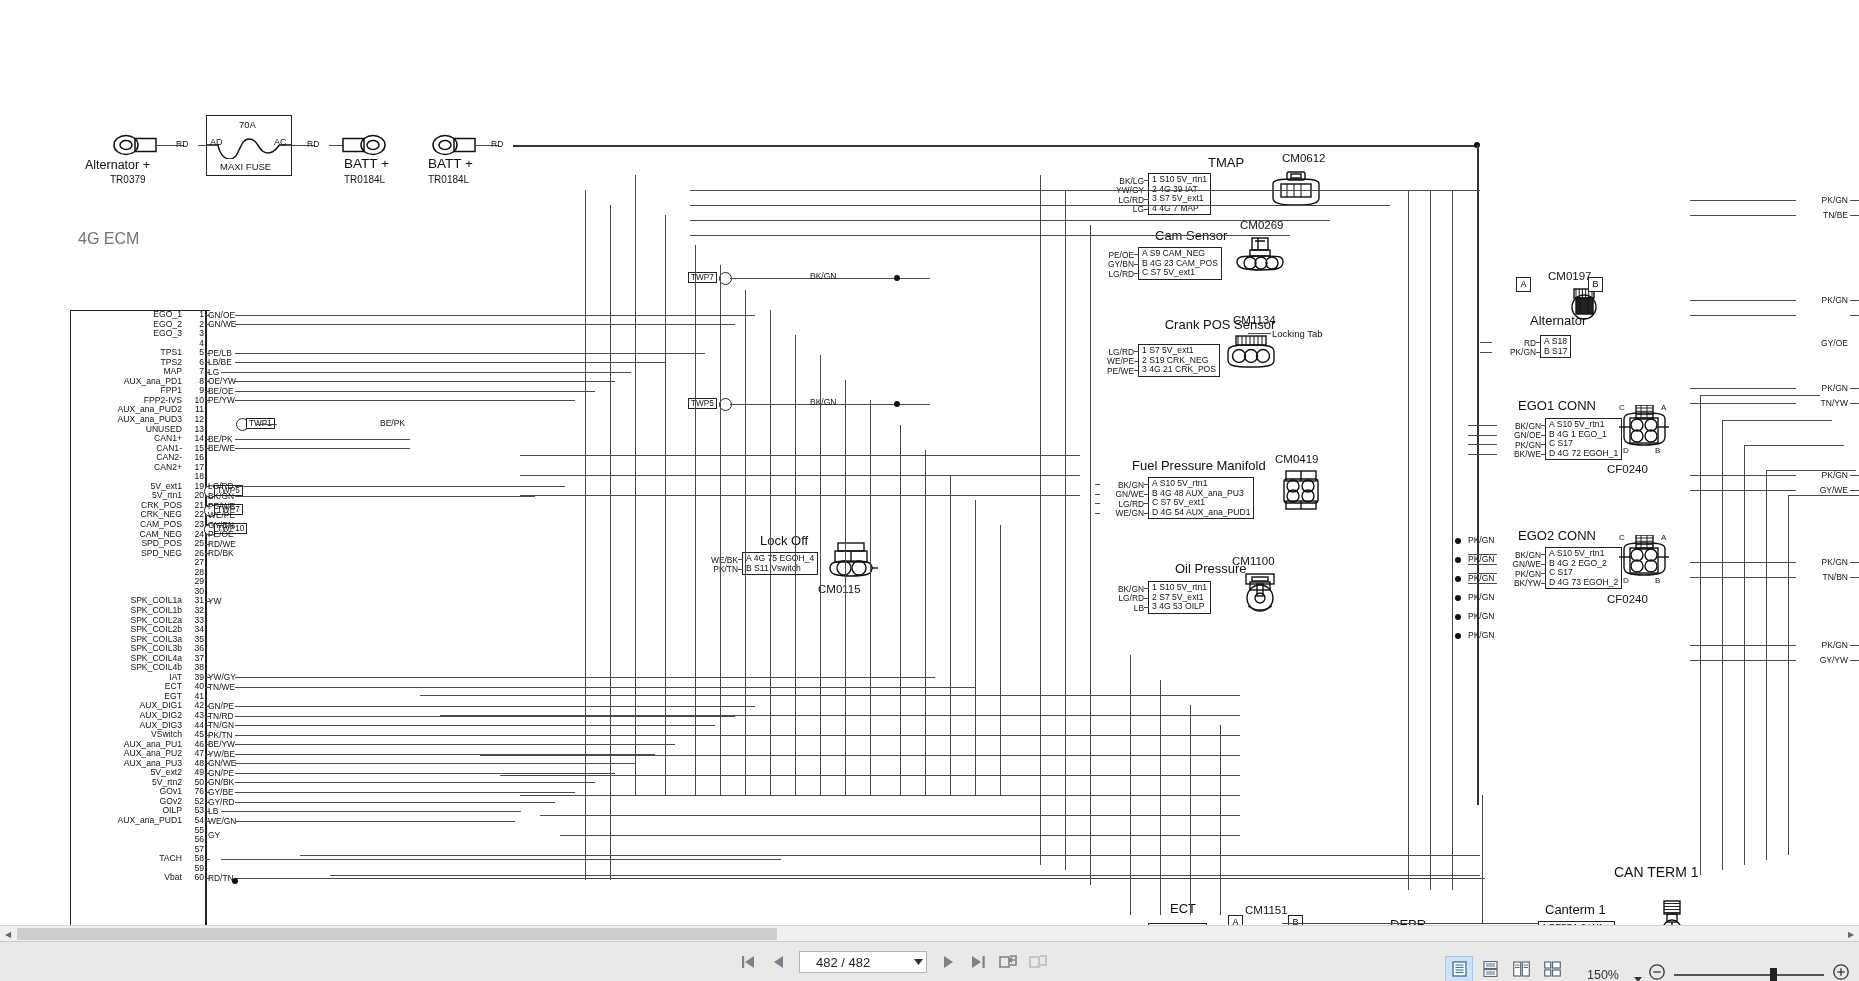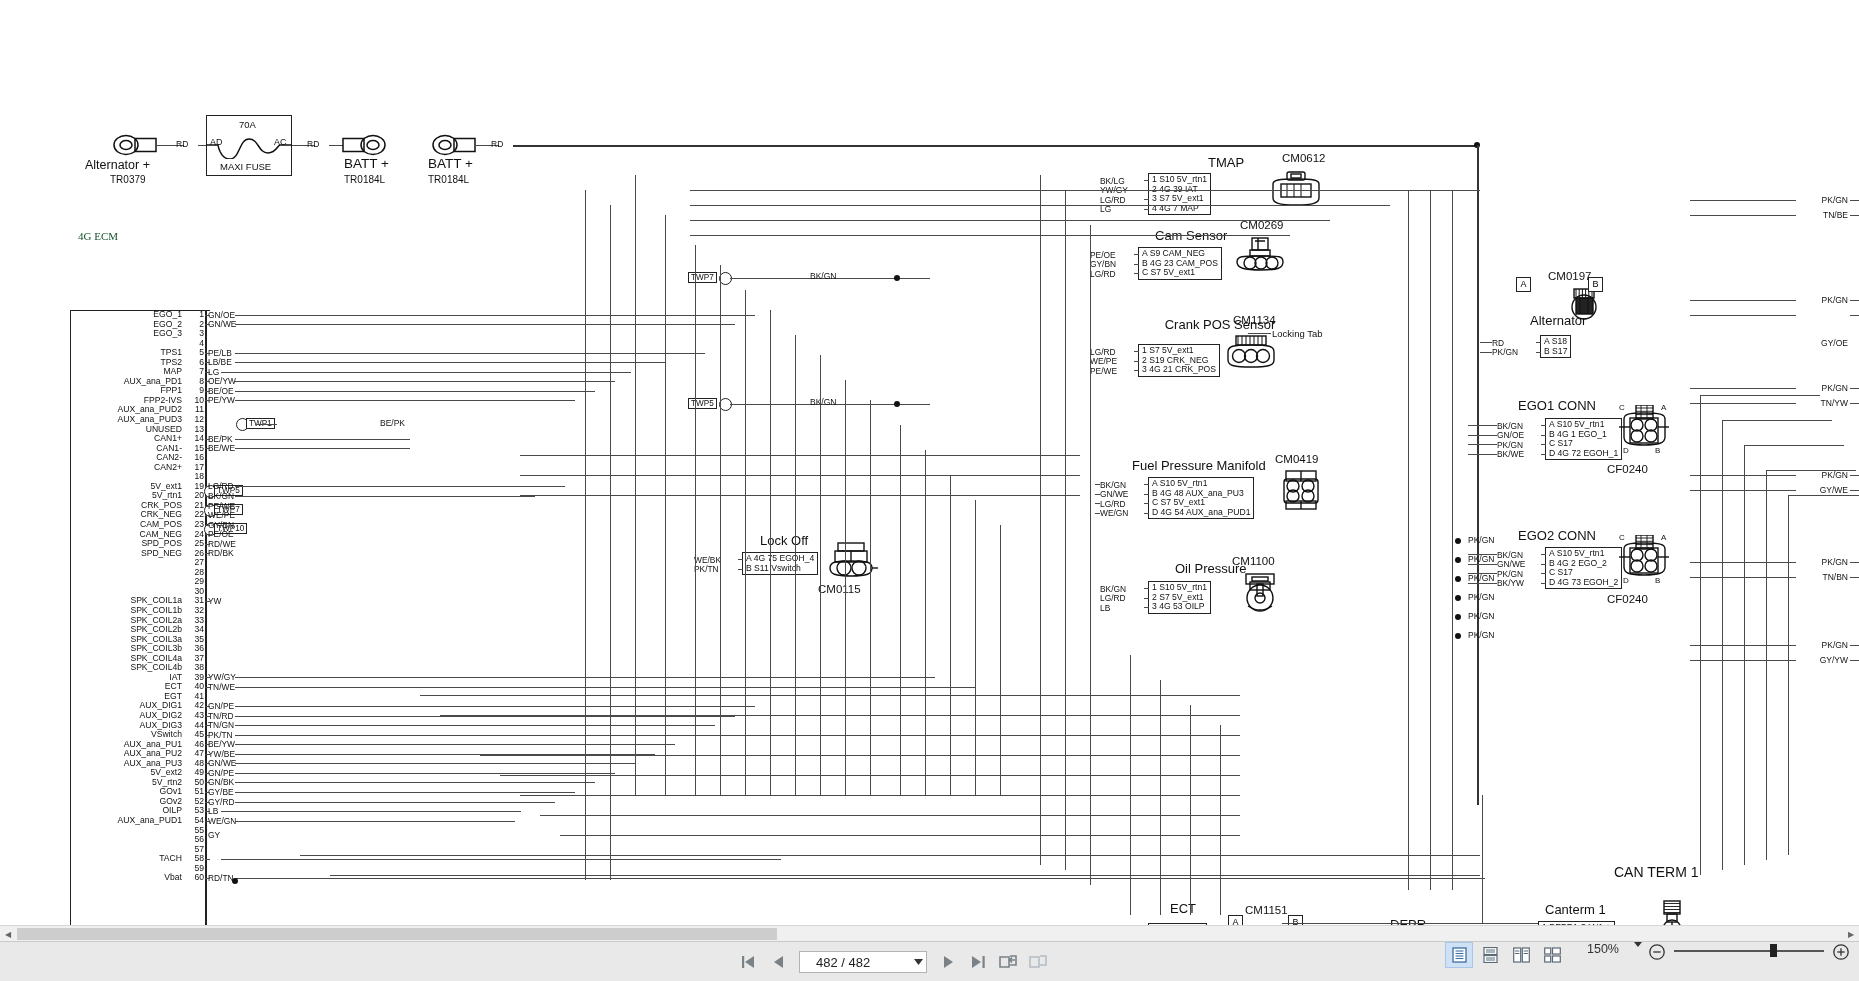--- a/index.html
+++ b/index.html
@@ -31,35 +31,35 @@
   .hb{height:1.6px;background:#333;}
   .vb{width:1.6px;background:#333;}
   .box{position:absolute;border:1.4px solid #222;background:#fff;box-sizing:border-box;}
   .lbl{position:absolute;color:#111;white-space:nowrap;font-size:11px;}
   .wlabel{position:absolute;font-size:8.5px;color:#111;white-space:nowrap;text-align:right;}
   .dot{position:absolute;width:6px;height:6px;border-radius:50%;background:#111;}
 
   
   #ecm{position:absolute;left:70px;top:215px;width:140px;height:700px;
        border:1.5px solid #222;border-right:none;background:#fff;box-sizing:border-box;}
-  #ecm-title{position:absolute;left:78px;top:230px;font-size:11px;color:#14532d;font-family:Liberation Serif, serif;}
+  #ecm-title{position:absolute;left:78px;top:230px;font-size:16px;color:#737373;}
   .pinwrap{position:absolute;left:70px;top:215px;width:148px;}
   .pinrow{position:relative;height:9.55px;line-height:9.55px;white-space:nowrap;}
   .pin-sig{position:absolute;right:36px;font-size:8.6px;color:#111;text-align:right;}
   .pin-num{position:absolute;right:14px;width:16px;font-size:8.6px;color:#111;text-align:right;}
   #ecm-railline{position:absolute;left:205px;top:215px;width:1.5px;height:700px;background:#222;}
   .pin-wire{position:absolute;left:208px;font-size:8.4px;color:#111;white-space:nowrap;}
 
   
   .ctab{position:absolute;border:1.2px solid #222;background:#fff;box-sizing:border-box;
         font-size:8.6px;color:#111;padding:1px 3px;line-height:9.6px;white-space:nowrap;}
   .ctab div{white-space:nowrap;}
   .cname{position:absolute;font-size:13px;color:#111;white-space:nowrap;}
   .cnum{position:absolute;font-size:11.5px;color:#111;white-space:nowrap;}
-  .leadlbl{position:absolute;font-size:8.4px;color:#111;white-space:nowrap;text-align:left;}
+  .leadlbl{position:absolute;font-size:8.4px;color:#111;white-space:nowrap;text-align:right;}
 
   
   .conn{position:absolute;}
   .conn svg{display:block;}
 
   
   .splice{position:absolute;width:11px;height:11px;border:1.3px solid #222;border-radius:50%;background:#fff;}
   .splabel{position:absolute;border:1.1px solid #222;background:#fff;font-size:8.2px;
            color:#111;padding:0 2px;line-height:10px;height:11px;box-sizing:border-box;white-space:nowrap;}
 
@@ -85,21 +85,21 @@
   #tb-center{position:absolute;left:735px;top:0;height:40px;display:flex;align-items:center;gap:4px;}
   .tb-btn{width:26px;height:26px;display:flex;align-items:center;justify-content:center;
           color:#7a8288;background:transparent;border:none;cursor:pointer;}
   .tb-btn svg{display:block;}
   #pagebox{
     display:flex;align-items:center;background:#fff;border:1px solid #b3b3b3;
     height:22px;width:128px;margin:0 4px;box-sizing:border-box;
   }
   #pageval{flex:1;font-size:13px;color:#222;padding-left:16px;}
   #pagecaret{width:16px;display:flex;align-items:center;justify-content:center;}
-  #tb-right{position:absolute;right:8px;top:0;height:40px;display:flex;align-items:flex-start;gap:3px;}
+  #tb-right{position:absolute;right:8px;top:0;height:40px;display:flex;align-items:flex-end;gap:3px;}
   .view-btn{width:28px;height:26px;display:flex;align-items:center;justify-content:center;cursor:pointer;}
   .view-btn.active{background:#cfe1f5;border:1px solid #a8c7e8;box-sizing:border-box;}
   #zoomval{font-size:12.5px;color:#333;margin:0 6px 0 14px;min-width:40px;text-align:center;}
   #zoom-caret{display:flex;align-items:center;justify-content:center;width:12px;}
   .zbtn{width:20px;height:20px;display:flex;align-items:center;justify-content:center;cursor:pointer;}
   #zslider{position:relative;width:150px;height:16px;display:flex;align-items:center;margin:0 4px;}
   #ztrack{position:absolute;left:0;right:0;top:8px;height:1.5px;background:#555;}
   #zthumb{position:absolute;left:96px;top:2px;width:7px;height:13px;background:#222;}
 </style>
 </head>
@@ -366,21 +366,21 @@
           <div class="pinrow">
             <span class="pin-sig">5V_ext2</span>
             <span class="pin-num">49</span>
           </div>
           <div class="pinrow">
             <span class="pin-sig">5V_rtn2</span>
             <span class="pin-num">50</span>
           </div>
           <div class="pinrow">
             <span class="pin-sig">GOv1</span>
-            <span class="pin-num">51</span>
+            <span class="pin-num">76</span>
           </div>
           <div class="pinrow">
             <span class="pin-sig">GOv2</span>
             <span class="pin-num">52</span>
           </div>
           <div class="pinrow">
             <span class="pin-sig">OILP</span>
             <span class="pin-num">53</span>
           </div>
           <div class="pinrow">

